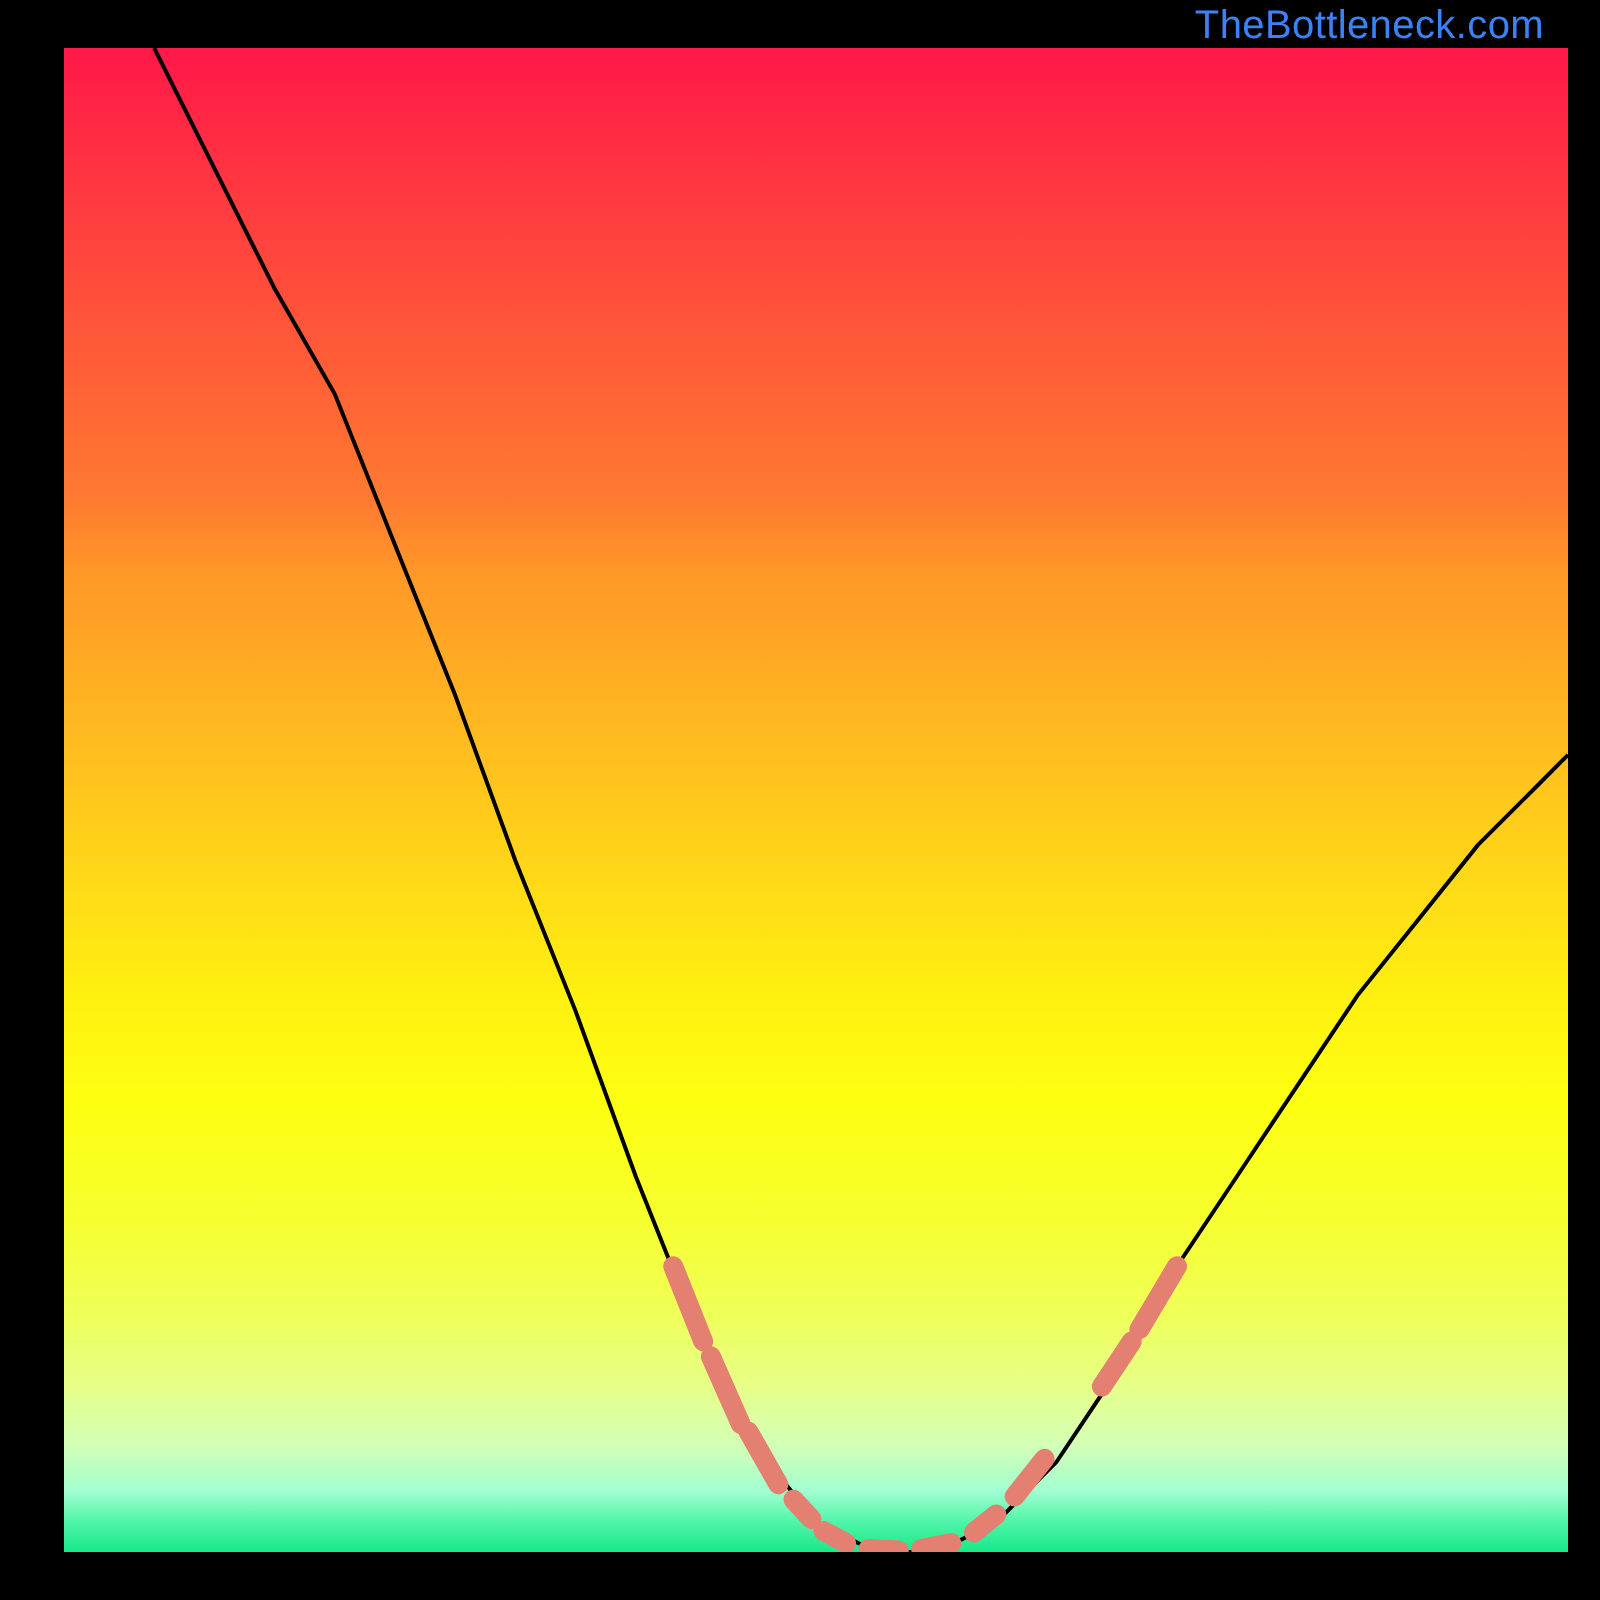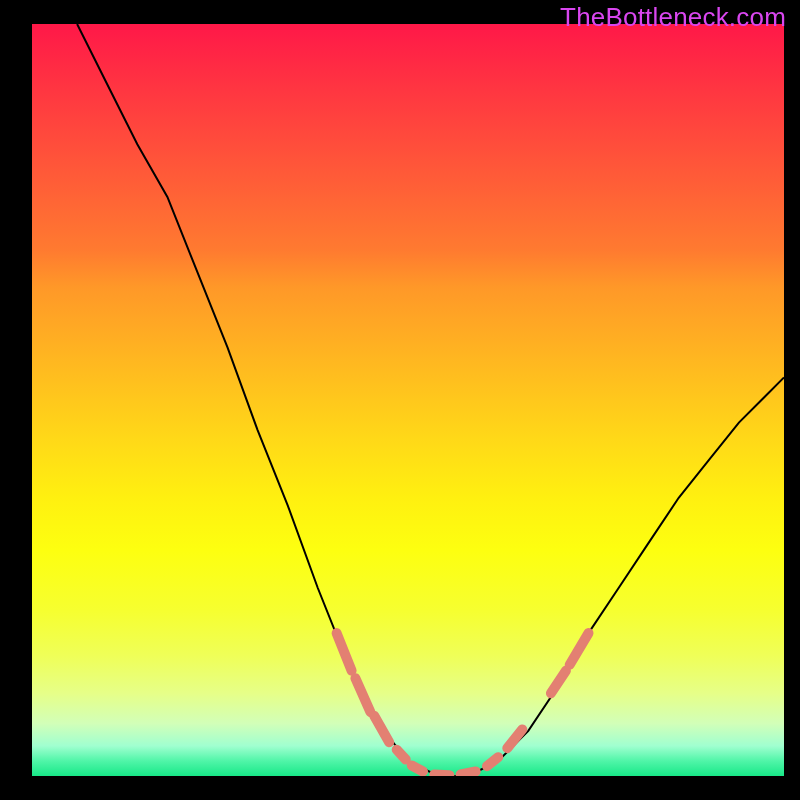--- a/index.html
+++ b/index.html
@@ -38,24 +38,24 @@
   .curve {
     position: absolute;
     left: 0;
     top: 0;
     width: 752px;
     height: 752px;
   }
   .watermark {
     position: absolute;
     top: 2px;
-    right: 14px;
+    right: 28px;
     font-family: Arial, Helvetica, sans-serif;
-    font-size: 26px;
-    color: #d946ef;
+    font-size: 20px;
+    color: #3b82f6;
     letter-spacing: 0.2px;
   }
 </style>
 </head>
 <body>
 
 <div class="chart-container">
   <svg class="curve" viewBox="0 0 752 752" preserveAspectRatio="none">
     <g>
         <path d="M45.1 0.0 L75.2 60.2 L105.3 120.3 L135.4 173.0 L165.4 248.2 L195.5 323.4 L225.6 406.1 L255.7 481.3 L285.8 564.0 L315.8 639.2 L345.9 699.4 L376.0 737.0 L406.1 752.0 L436.2 752.0 L466.2 737.0 L496.3 706.9 L526.4 661.8 L556.5 609.1 L586.6 564.0 L616.6 518.9 L646.7 473.8 L676.8 436.2 L706.9 398.6 L737.0 368.5 L752.0 353.4 " fill="none" stroke="#000000" stroke-width="2"></path>

